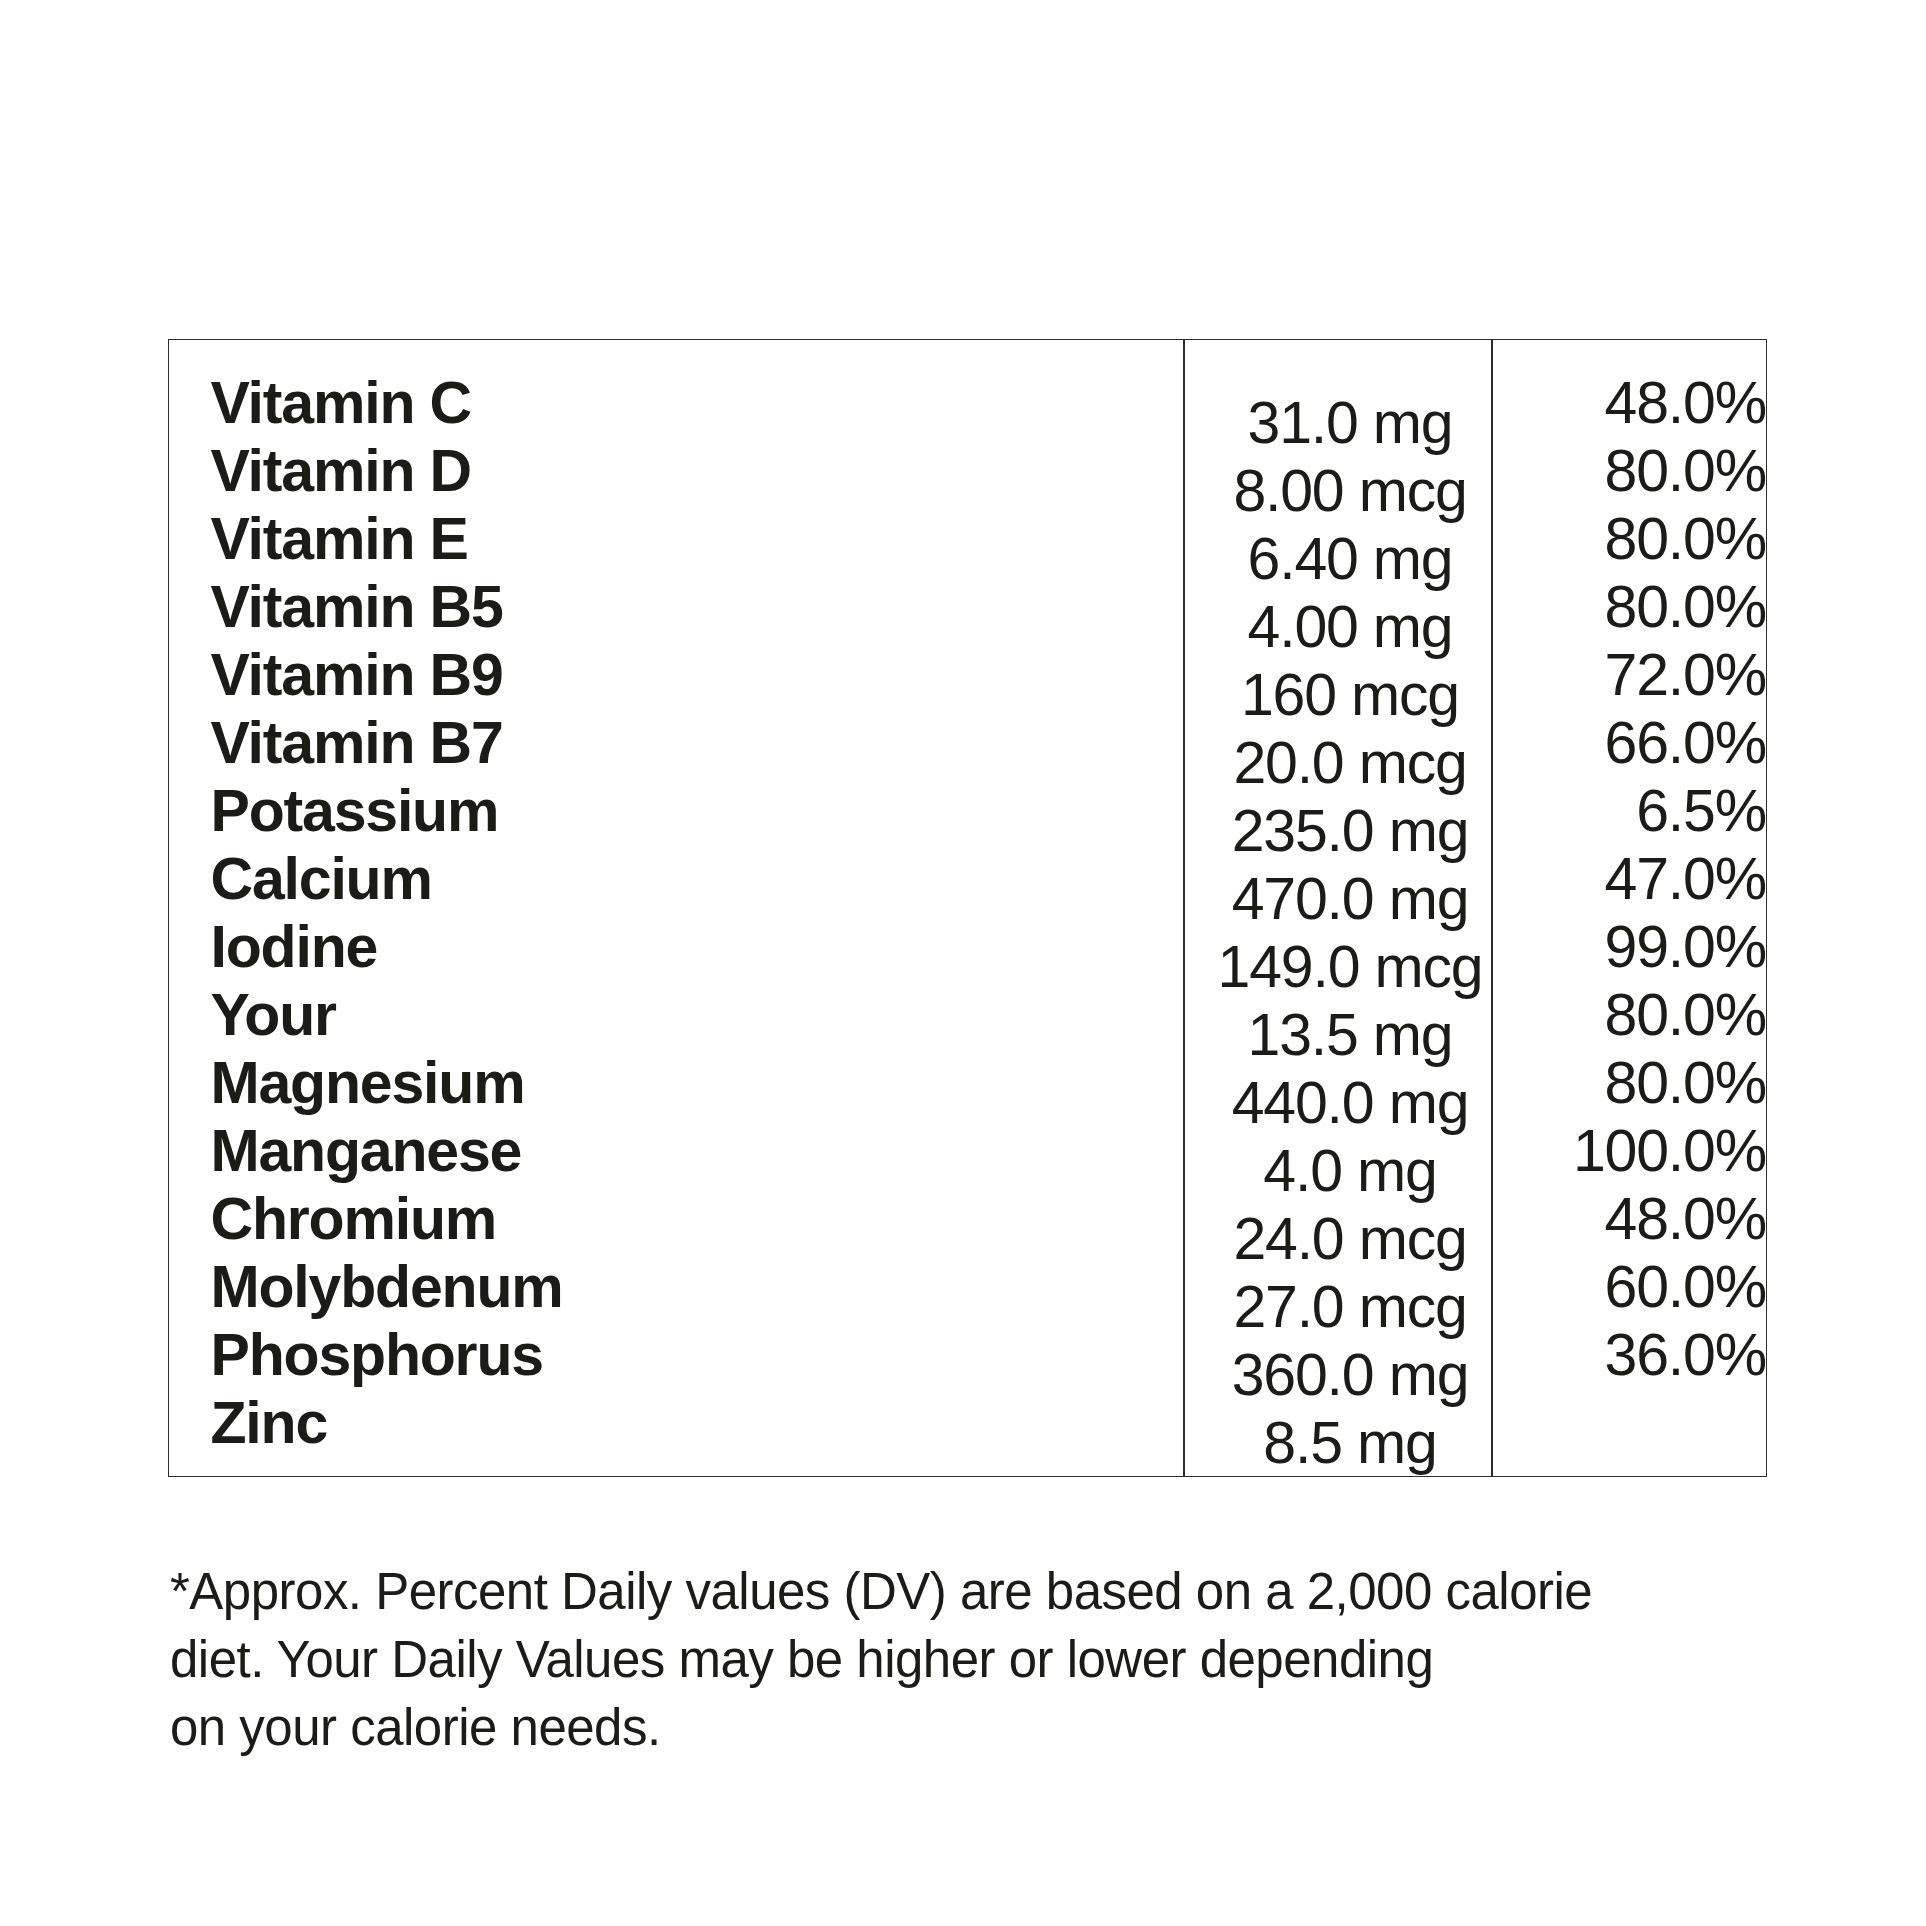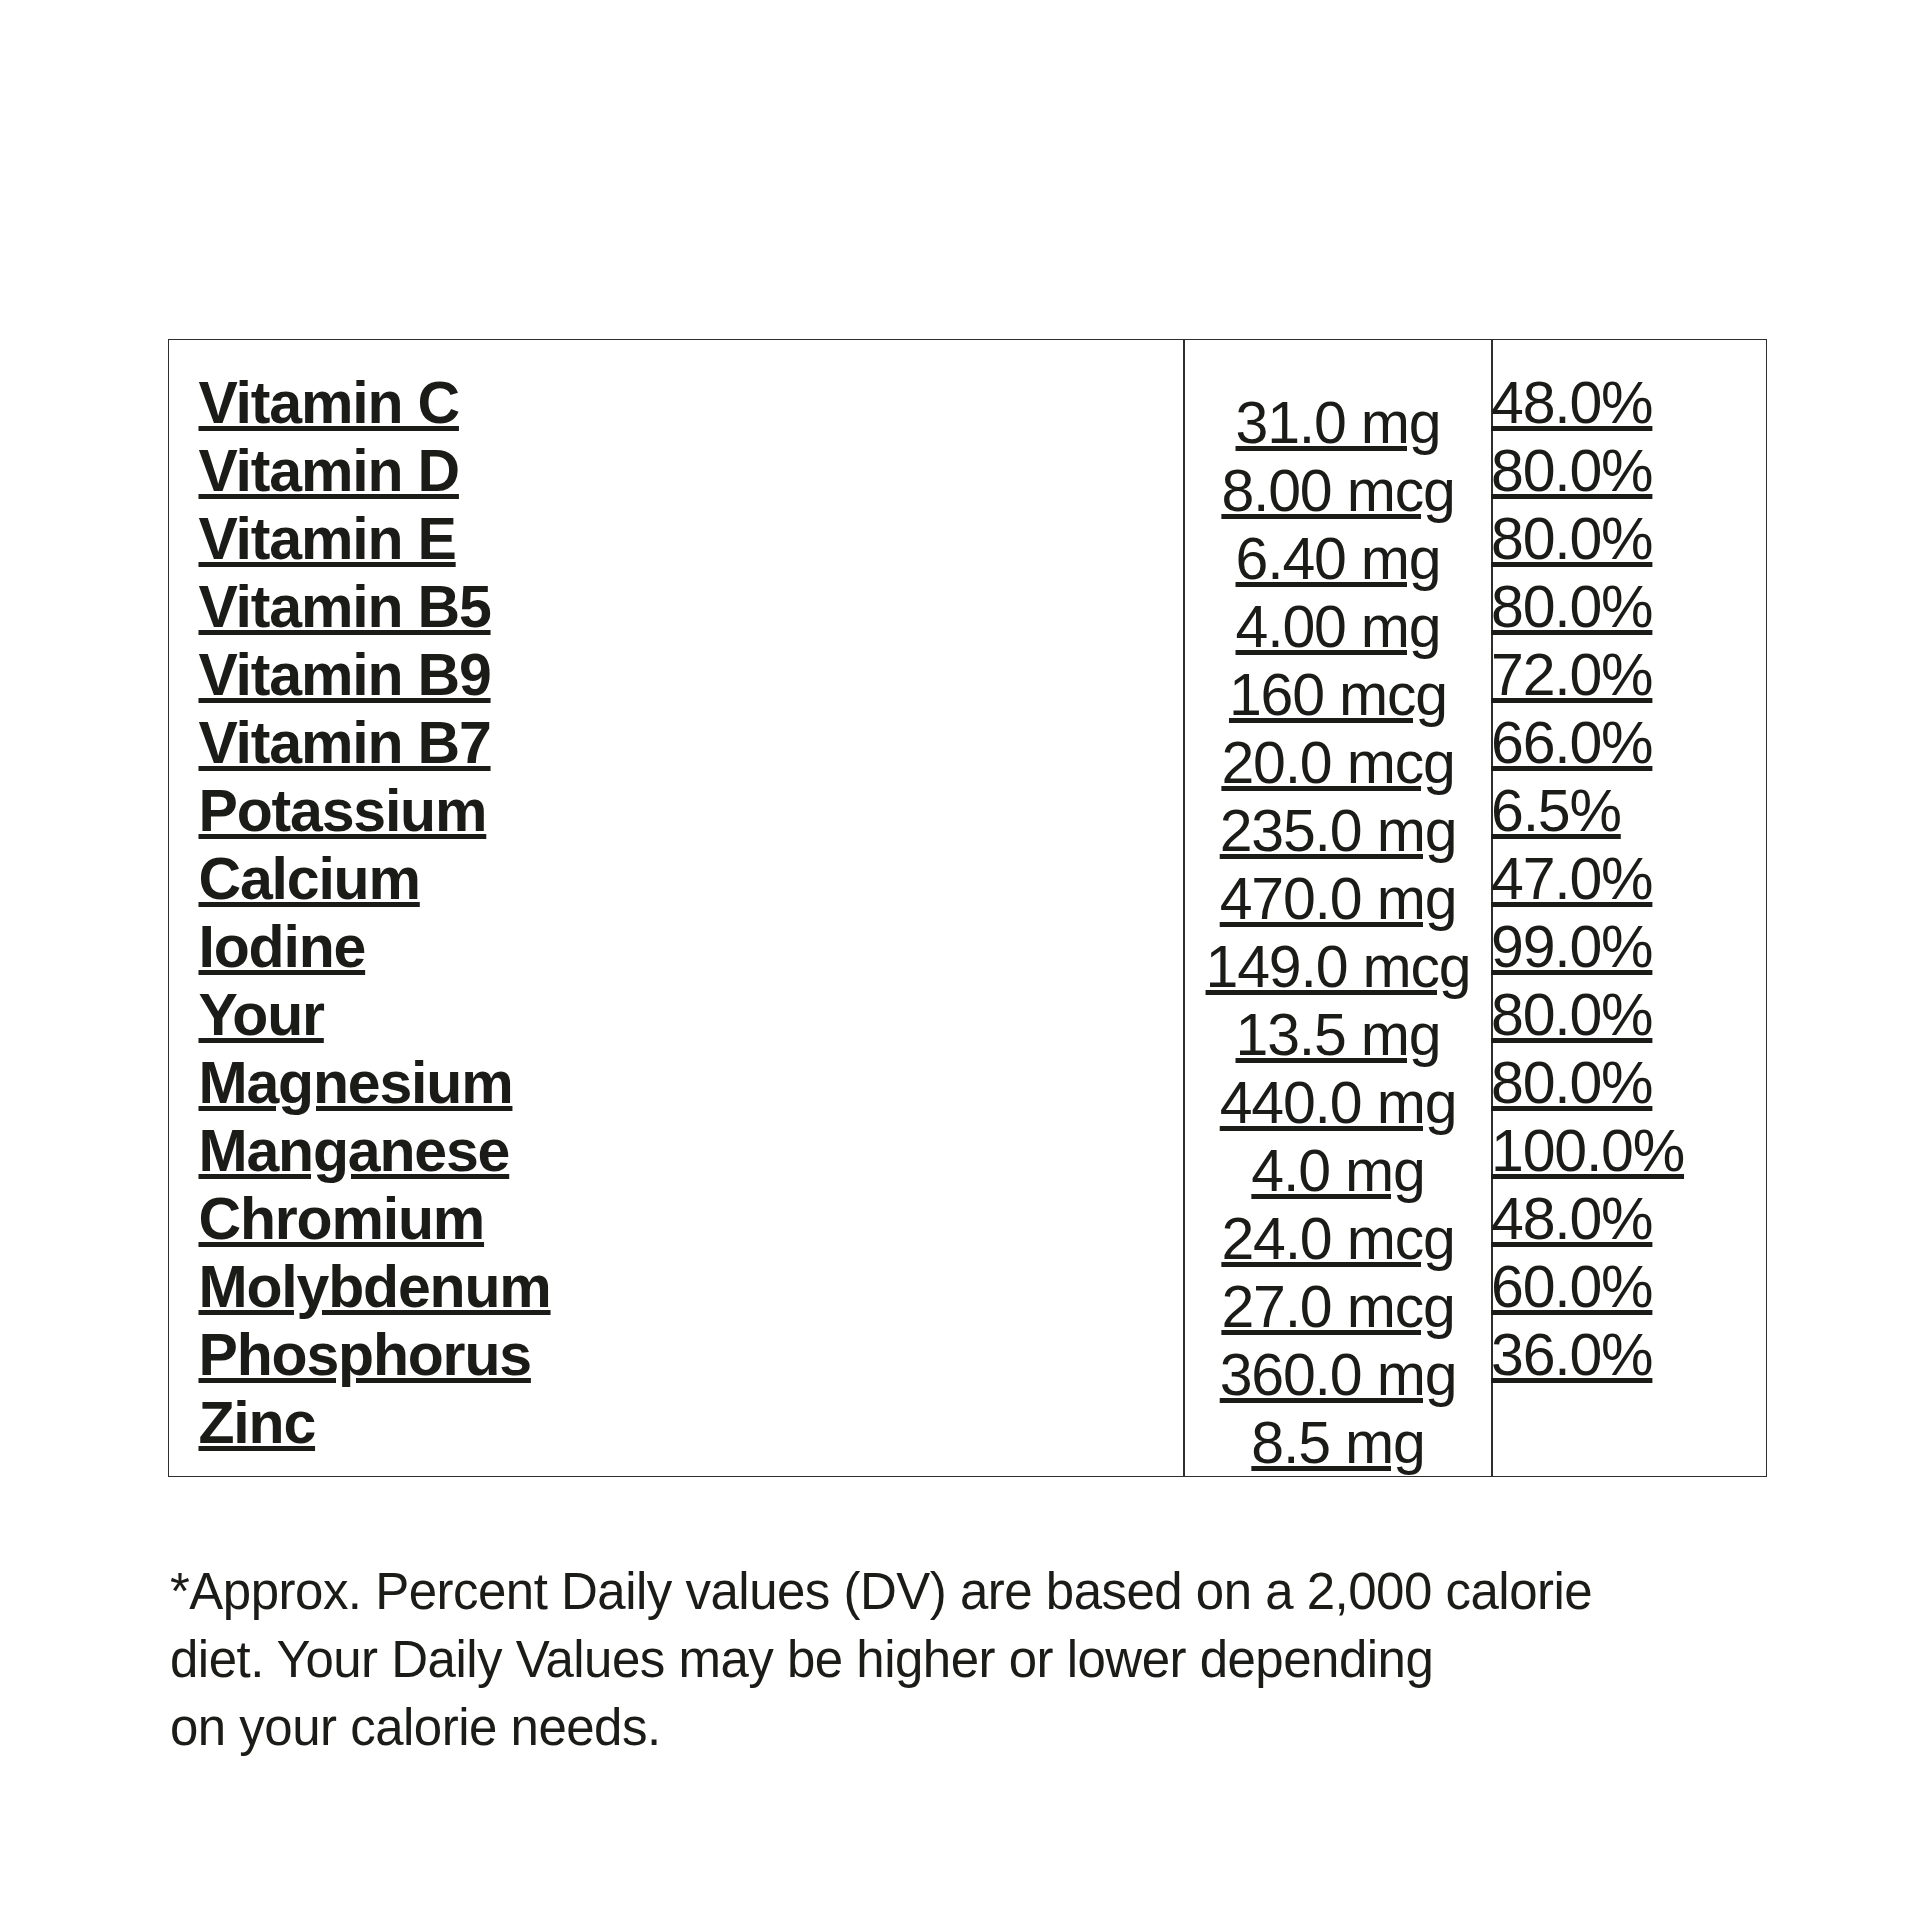--- a/index.html
+++ b/index.html
@@ -30,24 +30,23 @@
     position: absolute;
     top: 0;
     bottom: 0;
     width: 1.6px;
     background: var(--border, #2e2e2c);
   }
   .vline-1 { left: 1014px; }
   .vline-2 { left: 1322px; }
   .rows {
     position: absolute;
-    left: 0;
+    left: 12px;
     right: 0;
     top: 29px;
-    text-decoration: underline;
   }
   .row {
     display: flex;
     align-items: center;
     height: 68px;
     font-size: 59px;
     letter-spacing: -0.02em;
     line-height: 1;
   }
   .cell { box-sizing: border-box; }
@@ -56,21 +55,21 @@
     padding-left: 29.5px;
     font-weight: 700;
   }
   .cell.amount {
     width: 306px;
     text-align: center;
     margin-top: 40px;
   }
   .cell.pct {
     flex: 1;
-    text-align: left;
+    text-align: right;
   }
   .footnote {
     position: absolute;
     left: 170px;
     top: 1558px;
     font-size: 51px;
     line-height: 68px;
     letter-spacing: -0.01em;
   }
   .footnote .line { white-space: nowrap; }

